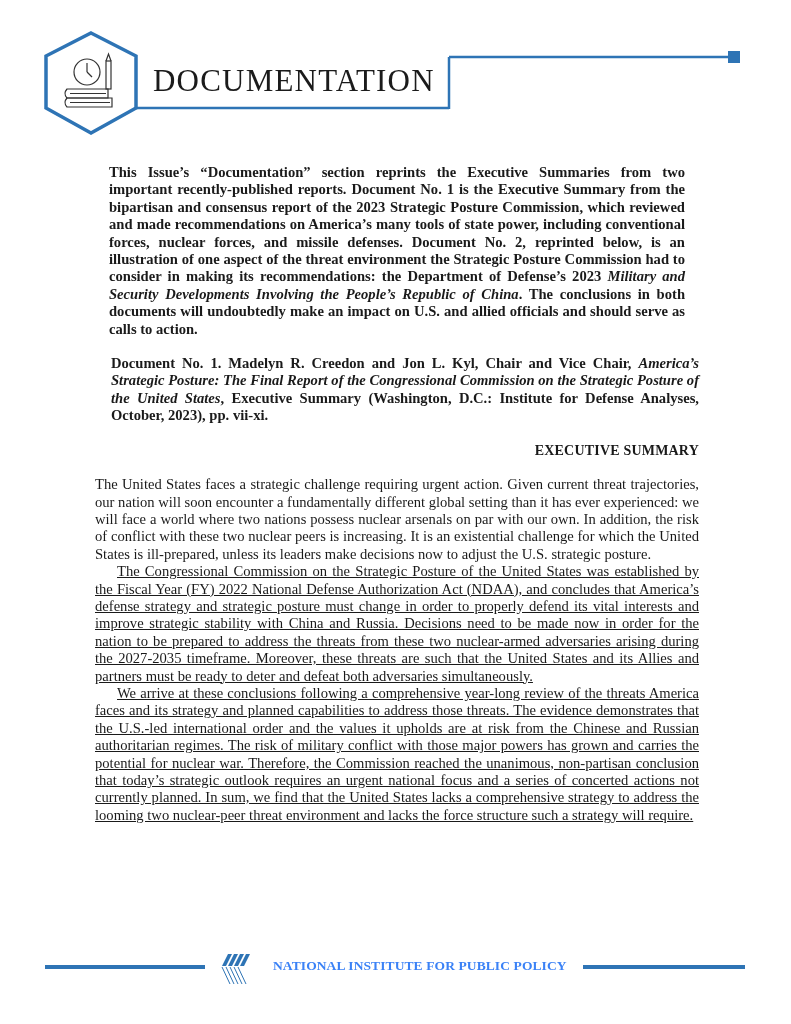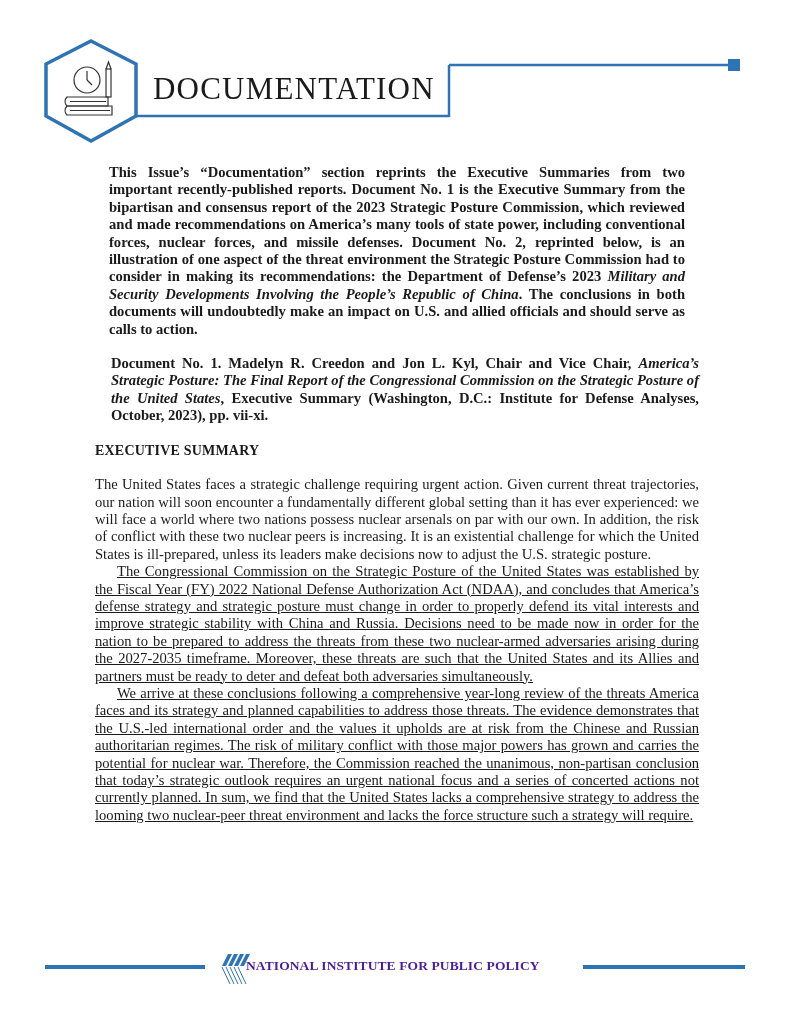--- a/index.html
+++ b/index.html
@@ -1,50 +1,50 @@
 <!DOCTYPE html>
 <html><head>
   <meta charset="utf-8">
   <style>
     html, body { margin: 0; padding: 0; background: #ffffff; }
     body {
       width: 791px; height: 1024px; position: relative; overflow: hidden;
       font-family: "Liberation Serif", "DejaVu Serif", serif; color: #1a1a1a;
     }
-    .header { position: absolute; left: 0; top: 8px; width: 634px; height: 140px; }
+    .header { position: absolute; left: 0; top: 0; width: 634px; height: 140px; }
     .header svg { position: absolute; left: 0; top: 0; }
     .section-title {
       position: absolute; left: 153px; top: 63px;
       font-family: "Liberation Serif", "DejaVu Serif", serif;
       font-size: 31px; letter-spacing: 1.2px; color: #1b1b1b; font-weight: normal;
     }
     .content {
       position: absolute; left: 95px; top: 150px; width: 604px;
       font-size: 14.6px; line-height: 17.4px; text-align: justify;
     }
     .intro { font-weight: bold; margin: 14px; }
     .citation { font-weight: bold; margin: 17px 0 0 16px; }
     .exec-heading {
-      font-weight: bold; text-align: left; margin: 17px 0 17px 0; font-size: 14px; letter-spacing: 0.2px;
+      font-weight: bold; text-align: right; margin: 17px 0 17px 0; font-size: 14px; letter-spacing: 0.2px;
     }
     .body-para { margin: 0; font-weight: normal; }
     .body-para.indent { text-indent: 22px; text-decoration: underline; }
     em { font-style: italic; }
     .footer { position: absolute; left: 0; top: 950px; width: 791px; height: 40px; }
     .footer .line-left {
       position: absolute; left: 45px; top: 15px; width: 160px; height: 4px; background: #2e74b5;
     }
     .footer .line-right {
       position: absolute; left: 583px; top: 15px; width: 162px; height: 4px; background: #2e74b5;
     }
     .footer .logo { position: absolute; left: 220px; top: 2px; }
     .footer .org-name {
-      position: absolute; left: 246px; top: 8px;
+      position: absolute; left: 273px; top: 8px;
       font-family: "Liberation Serif", "DejaVu Serif", serif; font-weight: bold;
-      font-size: 13.5px; color: #4c1d95; letter-spacing: 0.1px;
+      font-size: 13.5px; color: #3b82f6; letter-spacing: 0.1px;
     }
   </style>
 </head>
 <body>
 
 <div class="header">
   <svg width="791" height="140" viewBox="0 0 791 140">
 
     <line x1="130" y1="108" x2="449" y2="108" stroke="#2e74b5" stroke-width="2.5"></line>
     <line x1="449" y1="57" x2="449" y2="109" stroke="#2e74b5" stroke-width="2.5"></line>

